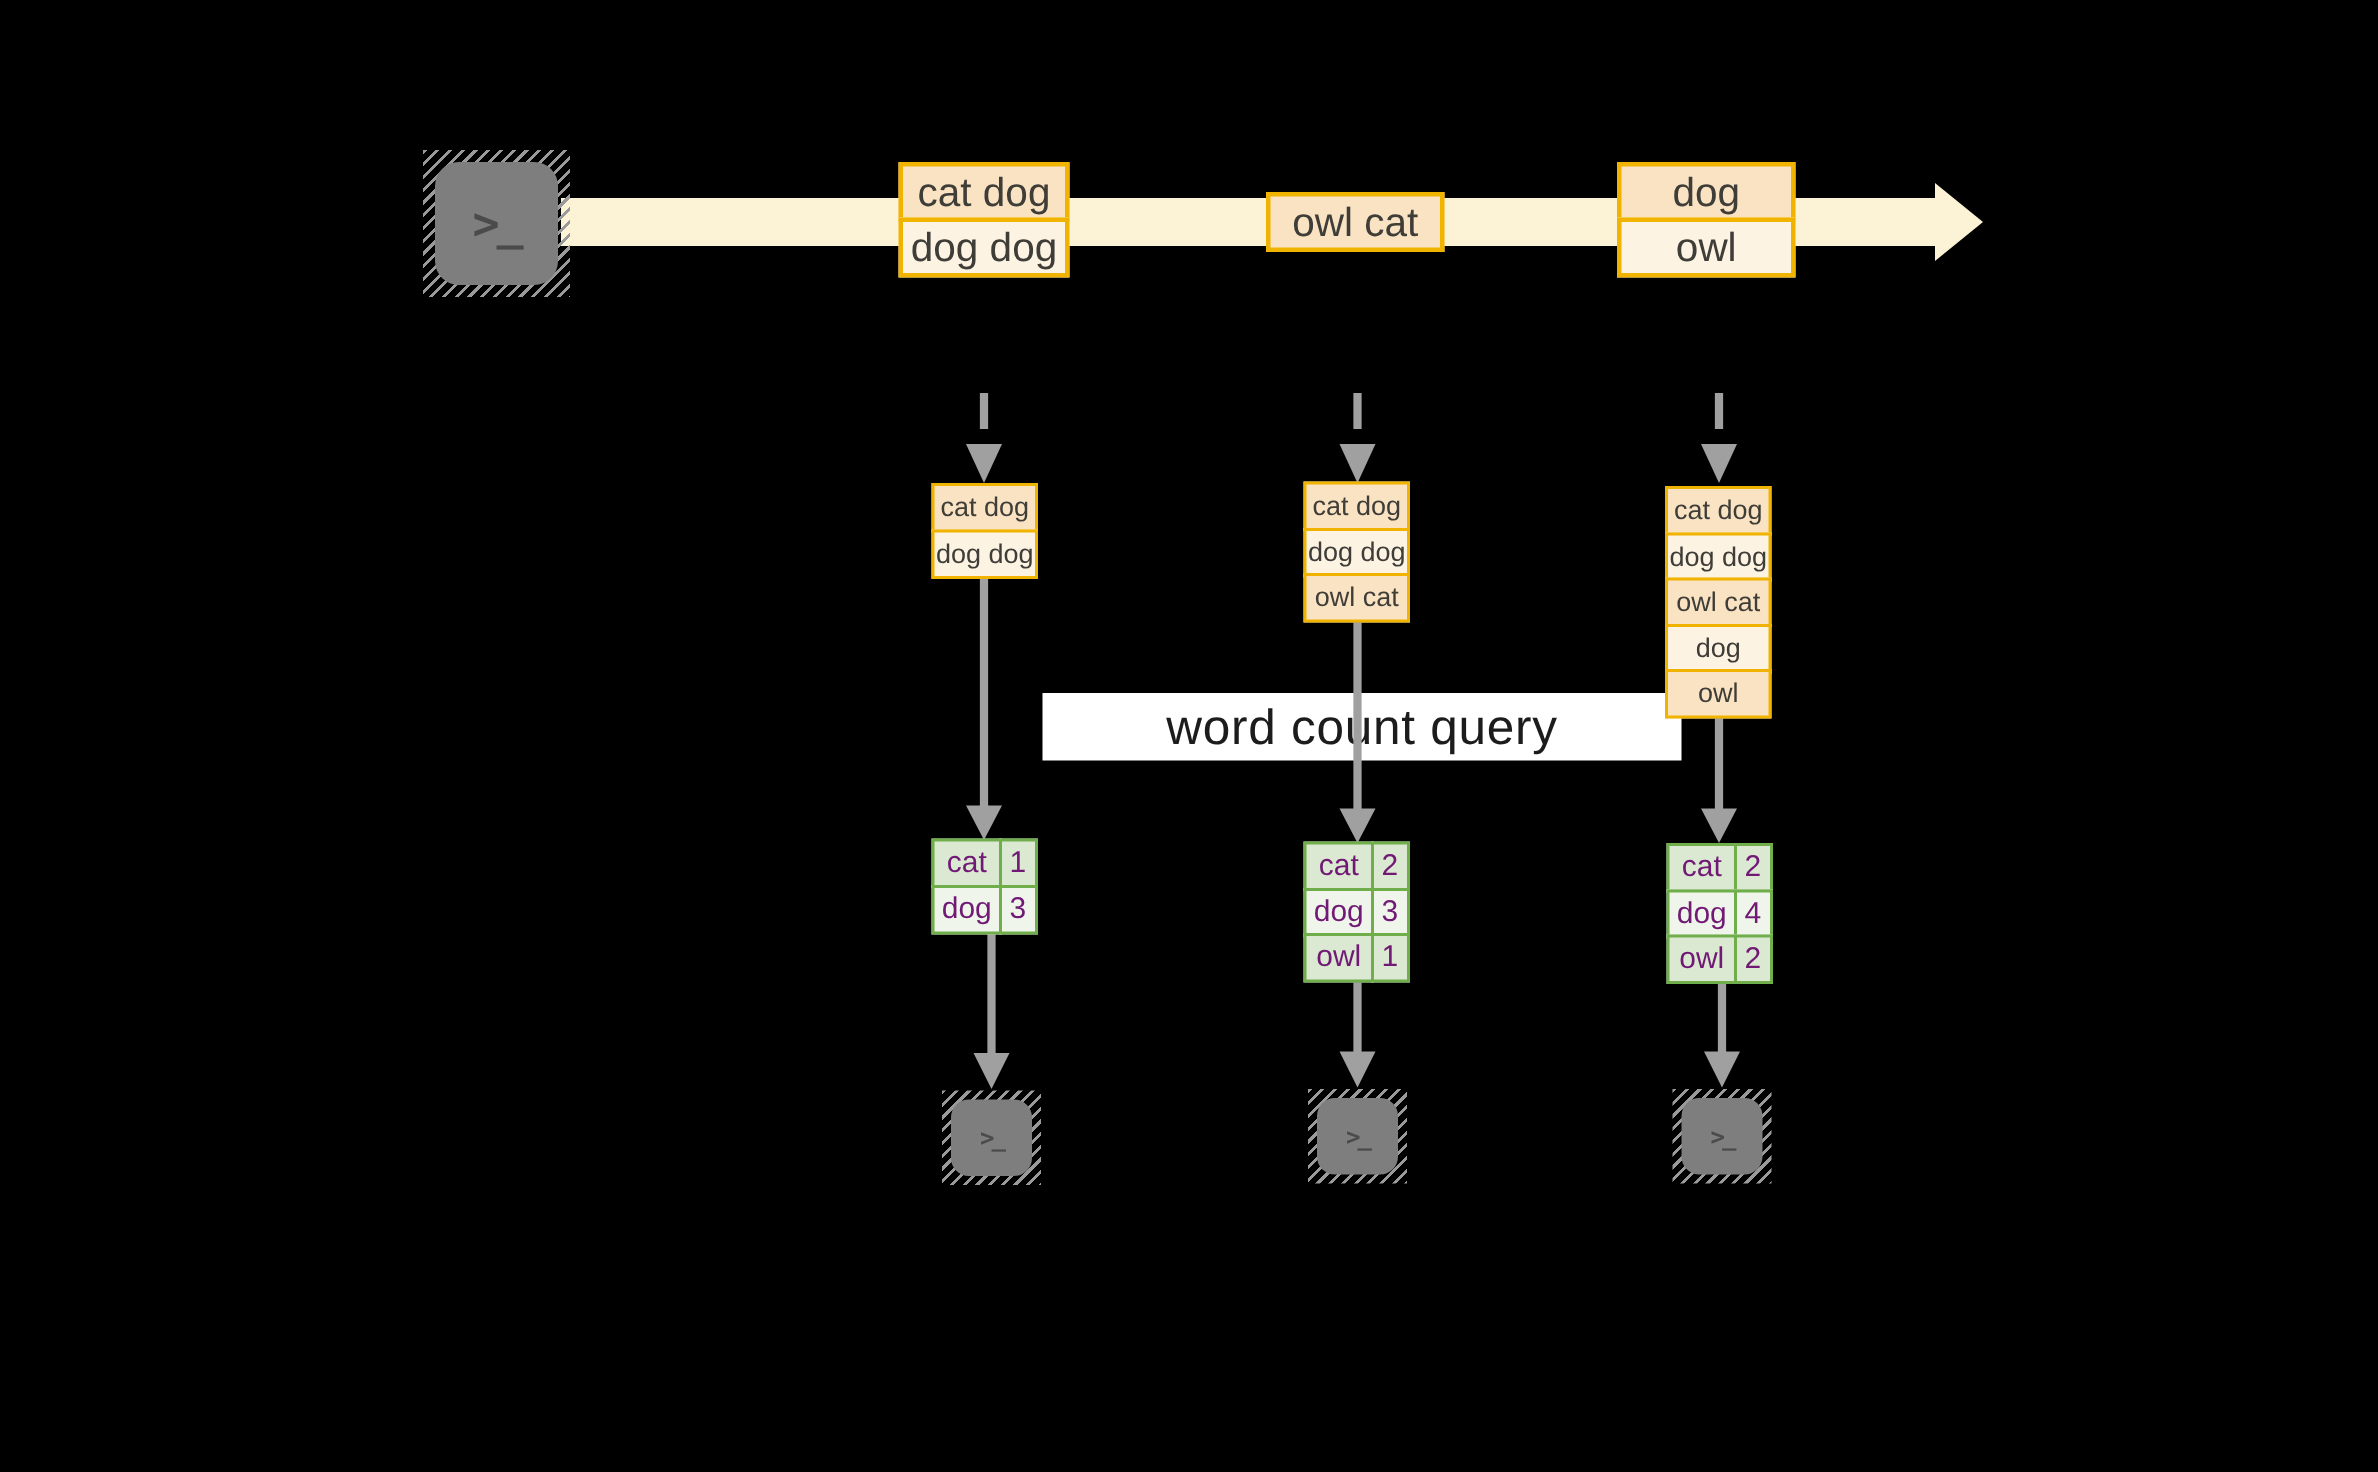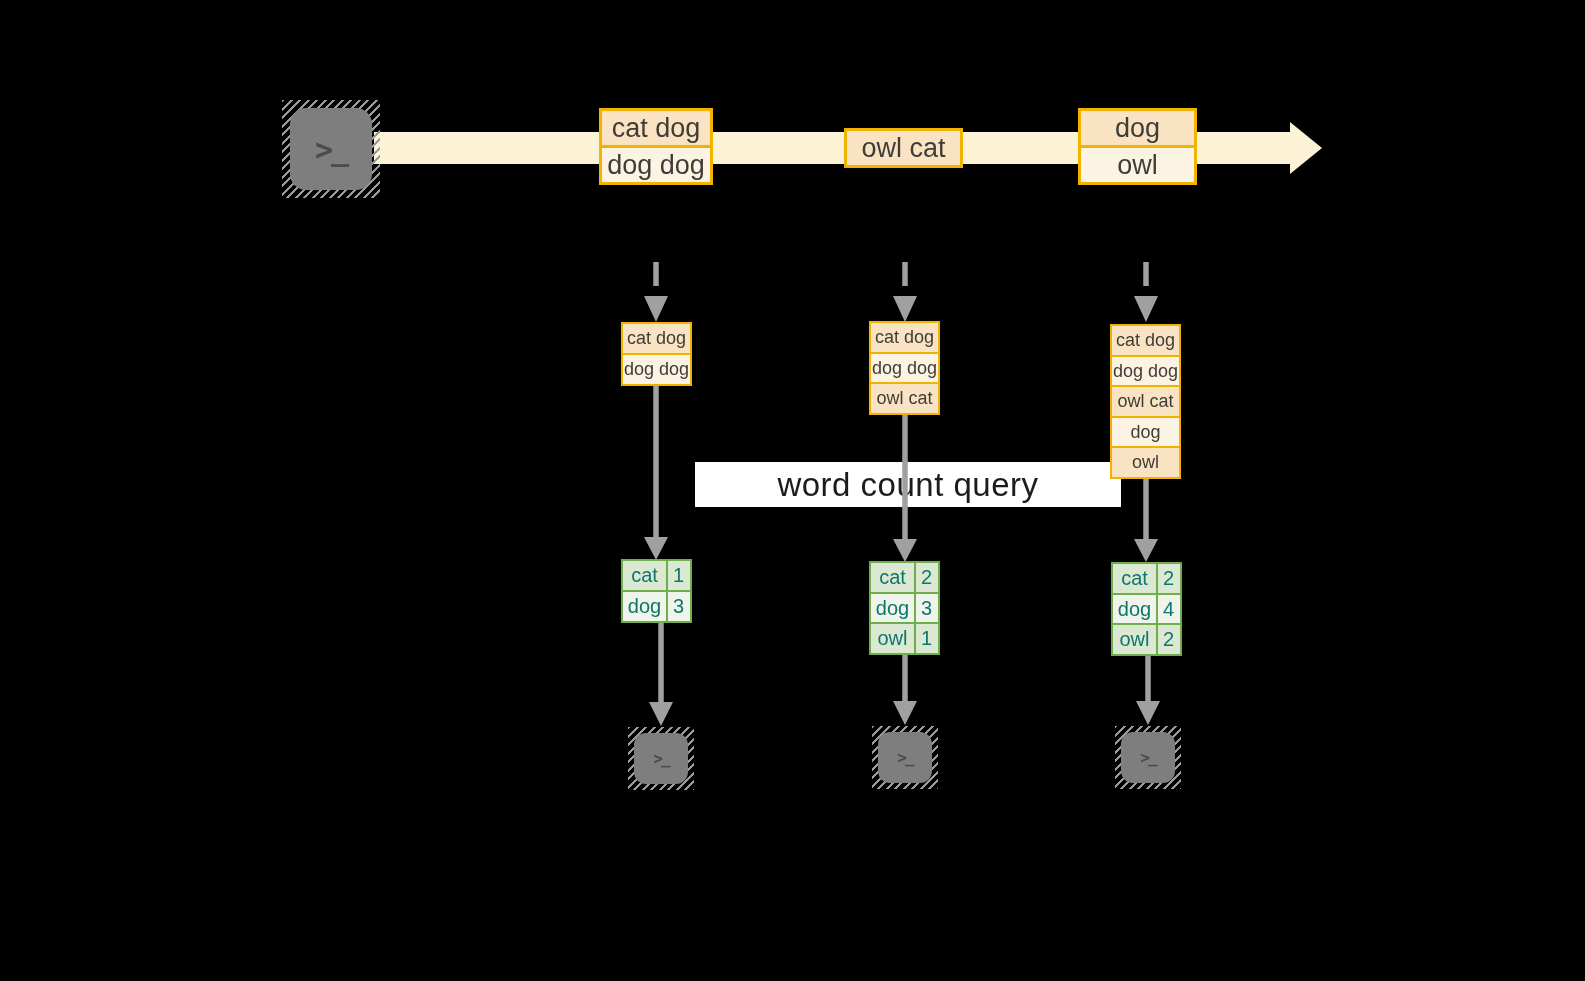--- a/index.html
+++ b/index.html
@@ -40,21 +40,21 @@
 
   .peach{background:var(--peach_fill);}
   .cream{background:var(--cream_fill);}
 
   
   .tbl{position:absolute;z-index:4;}
   .trow{display:flex;}
   .tbl .trow + .trow{margin-top:-2.5px;}
   .tcell{box-sizing:border-box;height:33px;border:2.5px solid var(--green_border);
          display:flex;align-items:center;justify-content:center;
-         font-size:20px;color:#0f766e;}
+         font-size:20px;color:#701a75;}
   .tword{width:47px;}
   .tnum{width:26px;margin-left:-2.5px;}
   .g-dark .tcell{background:var(--green_fill);}
   .g-light .tcell{background:var(--green_fill_light);}
 
   
   .banner{position:absolute;left:695px;top:462px;width:426px;height:45px;z-index:2;
           background:var(--banner_bg);display:flex;align-items:center;justify-content:center;
           font-size:33px;font-weight:300;color:var(--banner_text);letter-spacing:0.5px;}
 

